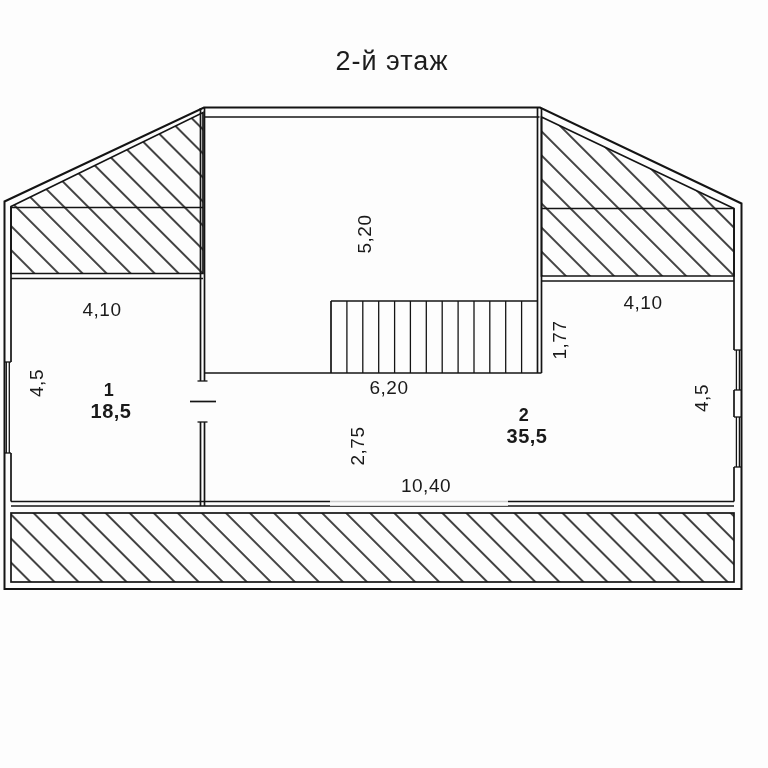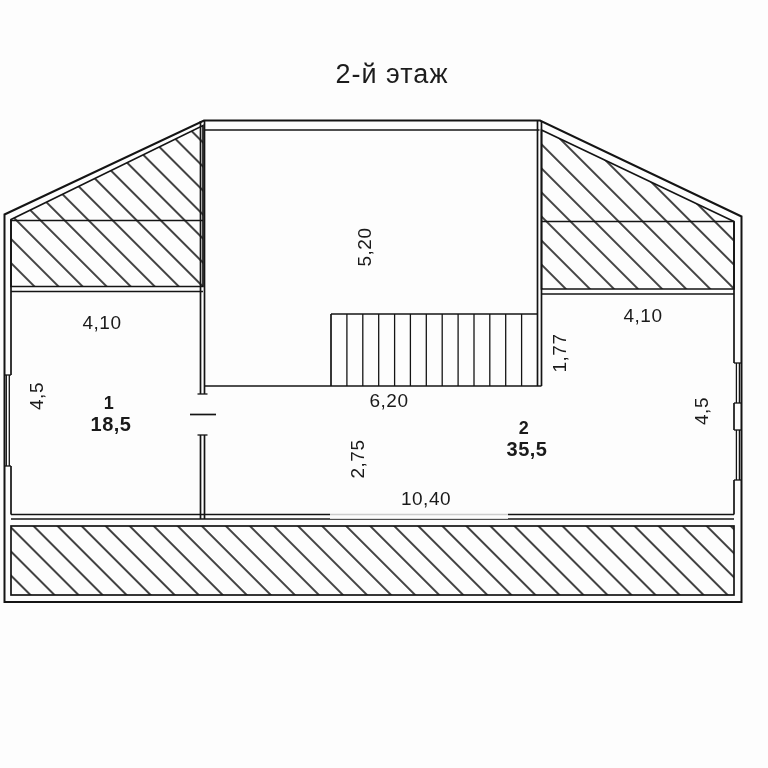--- a/index.html
+++ b/index.html
@@ -9,21 +9,20 @@
     width: 768px;
     height: 768px;
     overflow: hidden;
     font-family: "Liberation Sans", sans-serif;
   }
   .canvas {
     position: relative;
     width: 768px;
     height: 589px;
     background: #fdfdfd;
-    margin-top: 13px;
   }
   svg { display: block; }
   .wall    { stroke: #141414; stroke-width: 2;   fill: none; }
   .wall-th { stroke: #141414; stroke-width: 1.7; fill: none; }
   .thin    { stroke: #141414; stroke-width: 1.3; fill: none; }
   .hatched { fill: url(#hatchP); stroke: #141414; stroke-width: 1.7; }
   .lbl {
     font-family: "Liberation Sans", sans-serif;
     font-size: 19px;
     letter-spacing: 0.5px;

